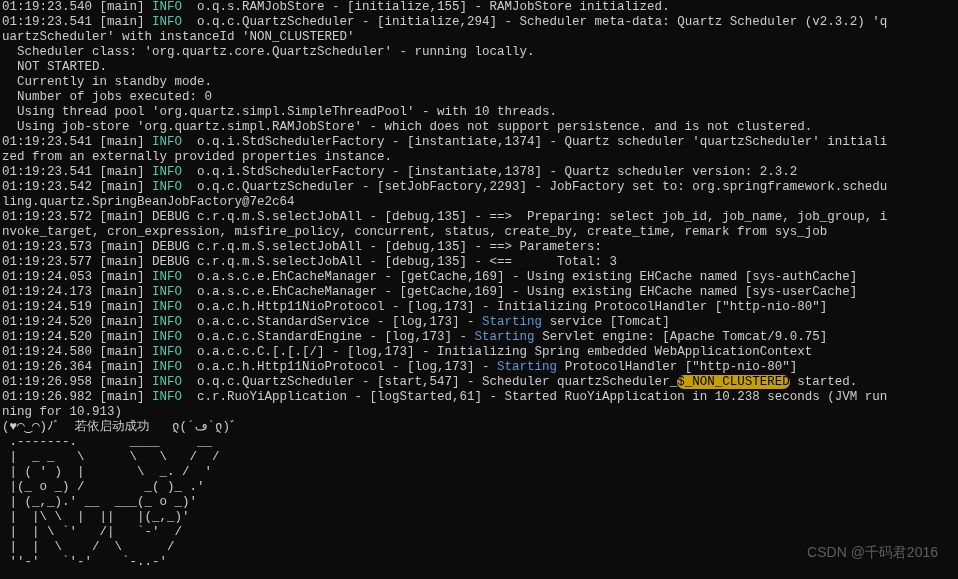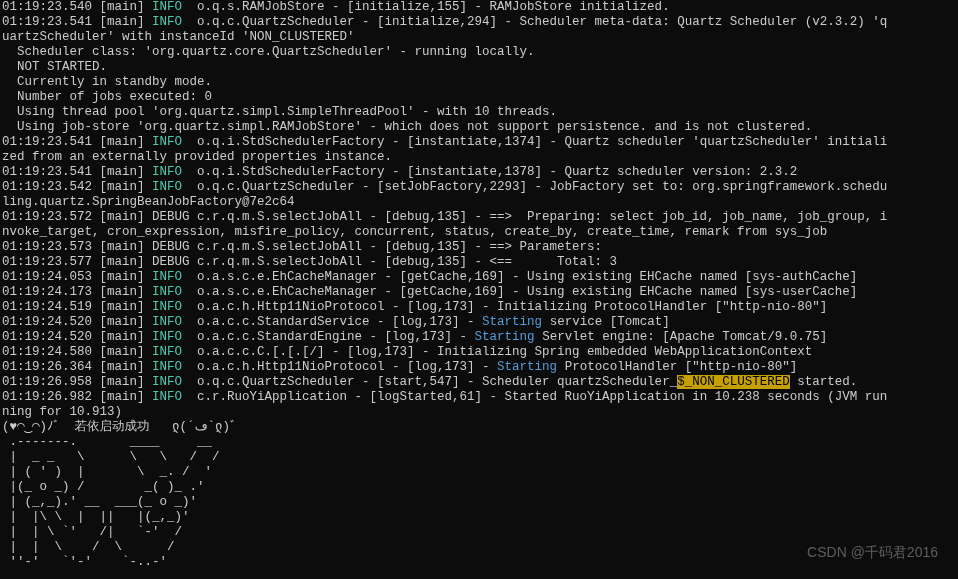--- a/index.html
+++ b/index.html
@@ -14,21 +14,21 @@
       width: 958px;
       height: 579px;
       position: relative;
     }
     .terminal {
       white-space: pre;
       padding: 0 2px;
     }
     .info { color: #4ec9b0; }
     .start { color: #569cd6; }
-    .highlight { background: #c5a000; color: #000; }
+    .highlight { background: #c5a000; color: #000; border-radius: 7px; }
     .watermark {
       position: absolute;
       bottom: 18px;
       right: 20px;
       color: #888;
       font-size: 14px;
       font-family: sans-serif;
       opacity: 0.65;
     }
     .line { display: block; }

